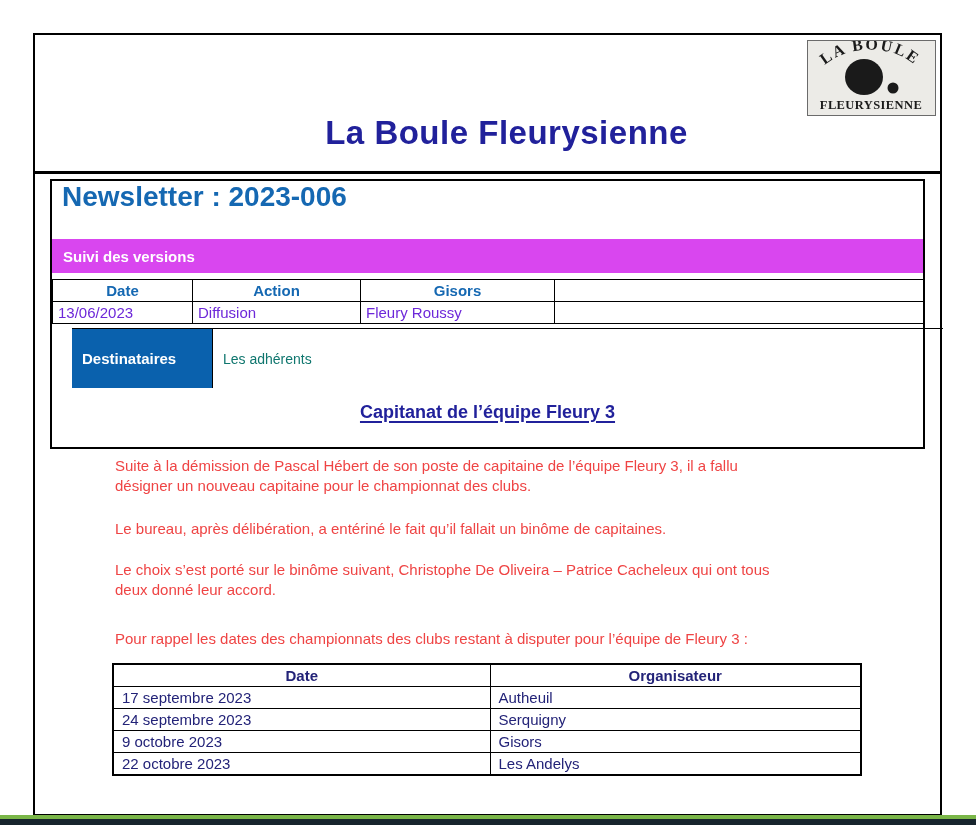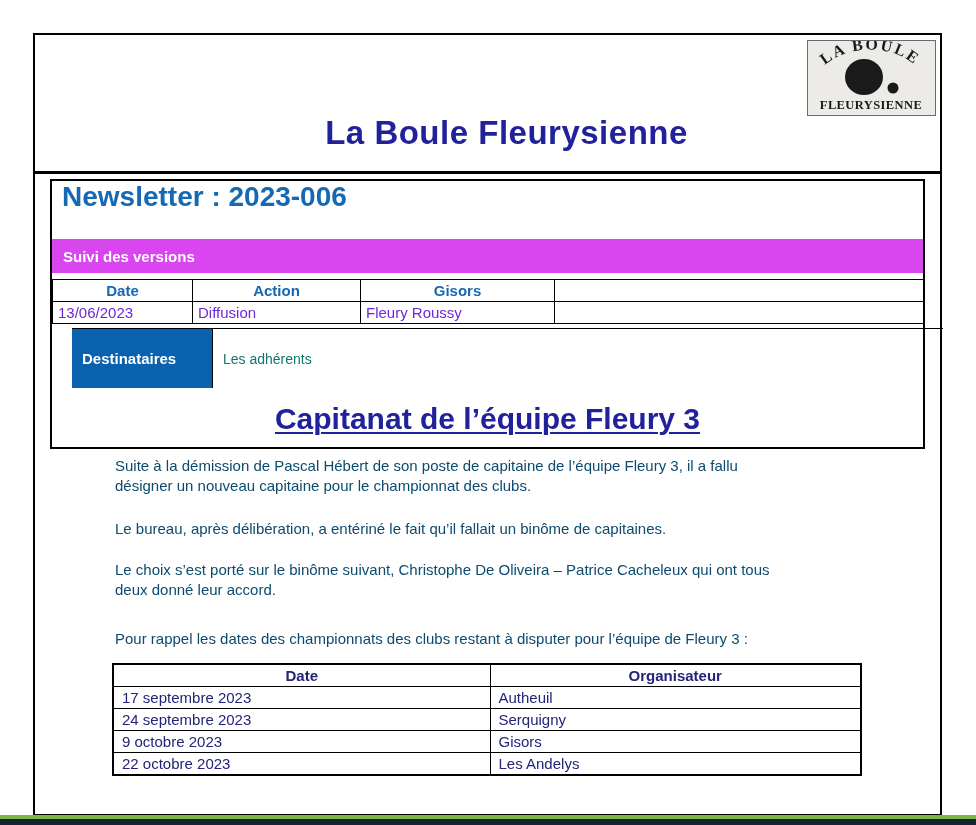--- a/index.html
+++ b/index.html
@@ -110,35 +110,35 @@
   }
   .dest-value {
     color: #0f766e; font-size: 14px;
     display: flex; align-items: center;
     padding-left: 10px;
   }
 
   .article-heading {
     left: 33px; top: 402px; width: 909px;
     text-align: center;
-    font-size: 30px;
+    font-size: 18px;
     font-weight: bold;
     color: #21219B;
     text-decoration: underline;
     text-decoration-thickness: 2px;
     text-underline-offset: 3px;
   }
 
   .para {
     position: absolute;
     left: 115px;
     width: 730px;
     font-size: 15px;
     line-height: 19.5px;
-    color: #0c4a6e;
+    color: #ef4444;
     white-space: pre-line;
   }
   .para-0 { top: 456px; }
   .para-1 { top: 519px; }
   .para-2 { top: 560px; }
   .para-3 { top: 629px; }
 
   .schedule-table {
     position: absolute;
     left: 112px; top: 663px;

